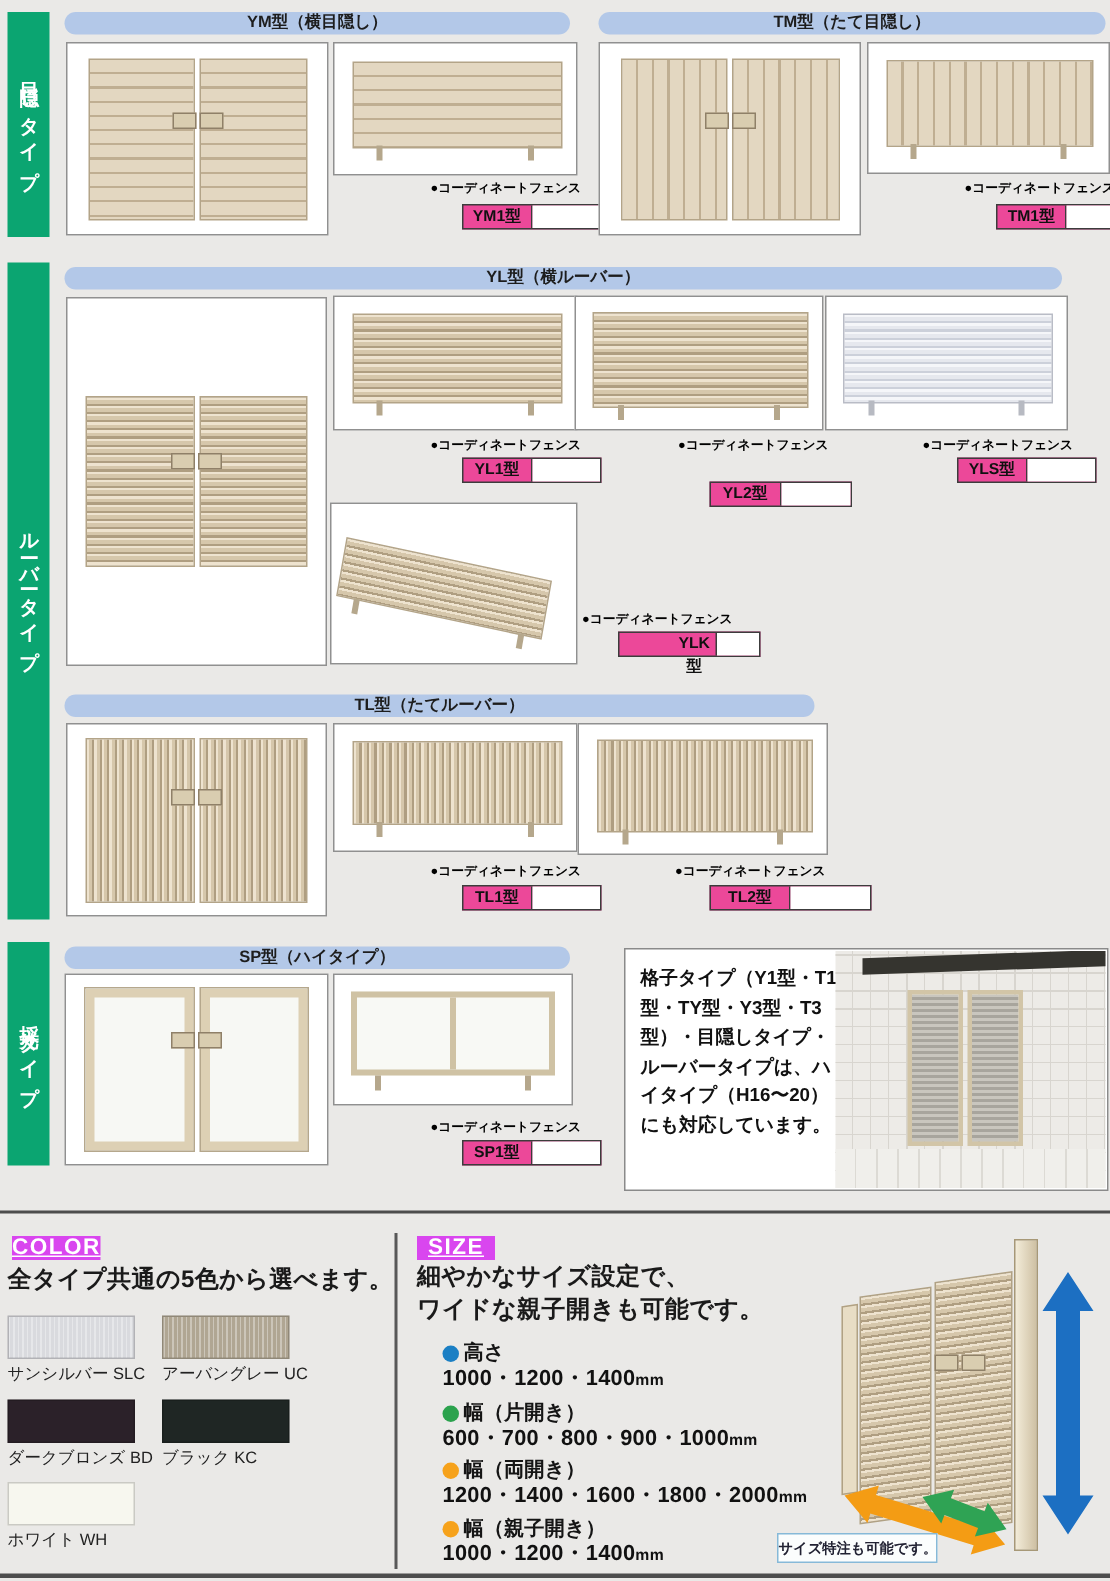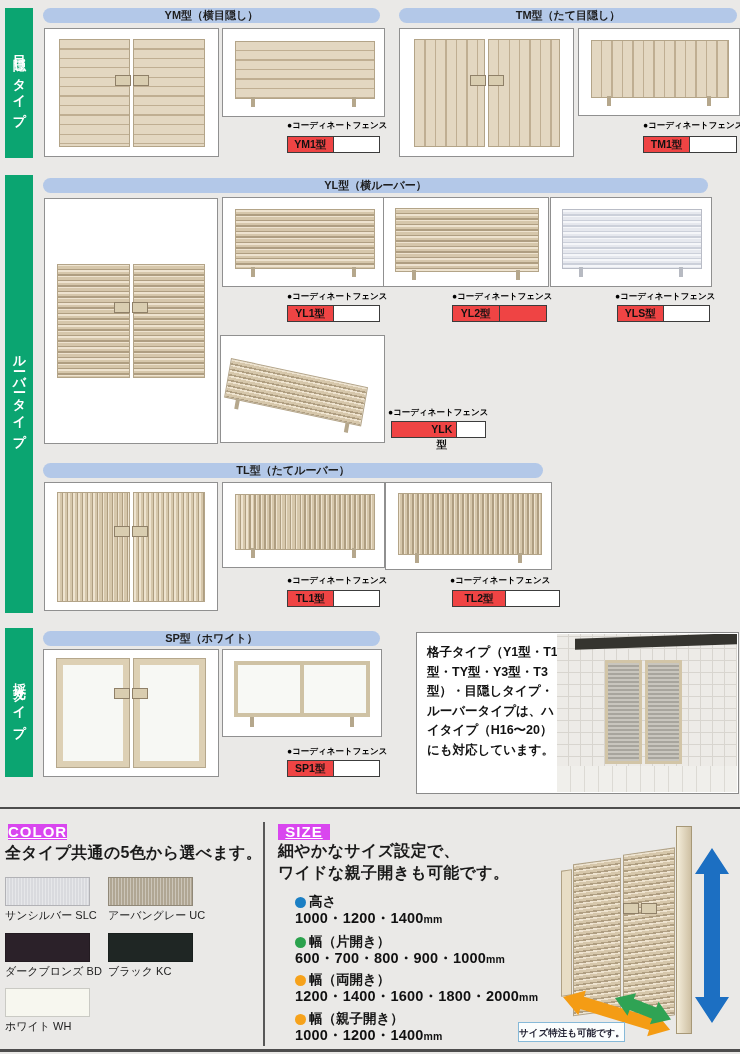--- a/index.html
+++ b/index.html
@@ -36,21 +36,21 @@
   .pat-vslat{background:repeating-linear-gradient(90deg,#e3d7c1 0 9px,#bfae92 9px 10.5px);}
   .pat-hlouver{background:repeating-linear-gradient(180deg,#eee3cf 0 1.5px,#d6c7ab 1.5px 4px,#af9e81 4px 5.5px);}
   .pat-vlouver{background:repeating-linear-gradient(90deg,#eee3cf 0 1.5px,#d6c7ab 1.5px 3.5px,#af9e81 3.5px 5px);}
   .pat-hlouver-silver{background:repeating-linear-gradient(180deg,#f5f6f9 0 1.5px,#e6e8ee 1.5px 4px,#ccd0da 4px 5.5px);}
   .leaf-sp{flex:1;border:1px solid #b5a78c;background:#f7f8f4;box-shadow:inset 0 0 0 6px #ddd0b4;position:relative;}
   .panel-sp{width:100%;height:100%;border:4px solid #cfc2a4;background:#f8f9f5;position:relative;box-sizing:border-box;}
   .panel-sp::after{content:"";position:absolute;left:50%;top:0;bottom:0;width:4px;background:#cfc2a4;transform:translateX(-50%);}
 
   
   .cap{position:absolute;font-size:8.5px;font-weight:bold;color:#000;white-space:nowrap;}
-  .tybox{position:absolute;height:17px;border:1px solid #3c3c3c;background:#ef4444;display:flex;box-sizing:border-box;}
+  .tybox{position:absolute;height:17px;border:1px solid #3c3c3c;background:#ec4899;display:flex;box-sizing:border-box;margin-left:21px;}
   .tycell{width:50%;border-right:1px solid #3c3c3c;font-size:10.5px;font-weight:bold;
           text-align:center;line-height:15px;color:#111;box-sizing:border-box;}
   .tyempty{flex:1;background:#fff;}
 
   
   .infobox{position:absolute;background:#fff;border:1px solid #8a8a8a;}
   .infotext{position:absolute;left:10px;top:10px;width:132px;font-size:12.5px;font-weight:bold;
             line-height:1.56;color:#111;}
   .photo{position:absolute;left:140px;top:1px;right:1px;bottom:1px;overflow:hidden;
          background:#edebe7;
@@ -91,21 +91,21 @@
     <span>ルーバータイプ</span>
   </div>
   <div class="tab" style="top:628px;height:149px;">
     <span>採光タイプ</span>
   </div>
 
   <div class="hdr" style="left:43px;top:8px;width:337px;">YM型（横目隠し）</div>
   <div class="hdr" style="left:399px;top:8px;width:338px;">TM型（たて目隠し）</div>
   <div class="hdr" style="left:43px;top:178px;width:665px;">YL型（横ルーバー）</div>
   <div class="hdr" style="left:43px;top:463px;width:500px;">TL型（たてルーバー）</div>
-  <div class="hdr" style="left:43px;top:631px;width:337px;">SP型（ホワイト）</div>
+  <div class="hdr" style="left:43px;top:631px;width:337px;">SP型（ハイタイプ）</div>
 
   <div class="pbox" style="left:44px;top:28px;width:173px;height:127px;">
     <div class="gate" style="width:146px;height:108px;">
       <div class="leaf pat-hslat"></div>
       <div class="leaf pat-hslat"></div>
       <div class="handle" style="top:36px;"></div>
     </div>
   </div>
   <div class="pbox" style="left:222px;top:28px;width:161px;height:87px;">
     <div class="fence" style="width:138px;height:56px;margin-bottom:8px;">
@@ -161,21 +161,21 @@
   </div>
 
   <div class="pbox" style="left:383px;top:197px;width:164px;height:88px;">
     <div class="fence" style="width:142px;height:62px;margin-bottom:6px;">
       <div class="panel pat-hlouver" style="width:100%;height:100%;"></div>
       <div class="leg l"></div>
       <div class="leg r"></div>
     </div>
   </div>
   <div class="cap" style="left:452px;top:291px;width:95px;">●コーディネートフェンス</div>
-  <div class="tybox" style="left:452px;top:305px;width:95px;align-items:center;">
+  <div class="tybox" style="left:452px;top:321px;width:95px;">
     <div class="tycell">YL2型</div>
     <div class="tyempty"></div>
   </div>
 
   <div class="pbox" style="left:550px;top:197px;width:160px;height:88px;">
     <div class="fence" style="width:138px;height:58px;margin-bottom:8px;">
       <div class="panel pat-hlouver-silver" style="width:100%;height:100%;border-color:#b9bcc6;"></div>
       <div class="leg l" style="background:#b7bac2;"></div>
       <div class="leg r" style="background:#b7bac2;"></div>
     </div>

